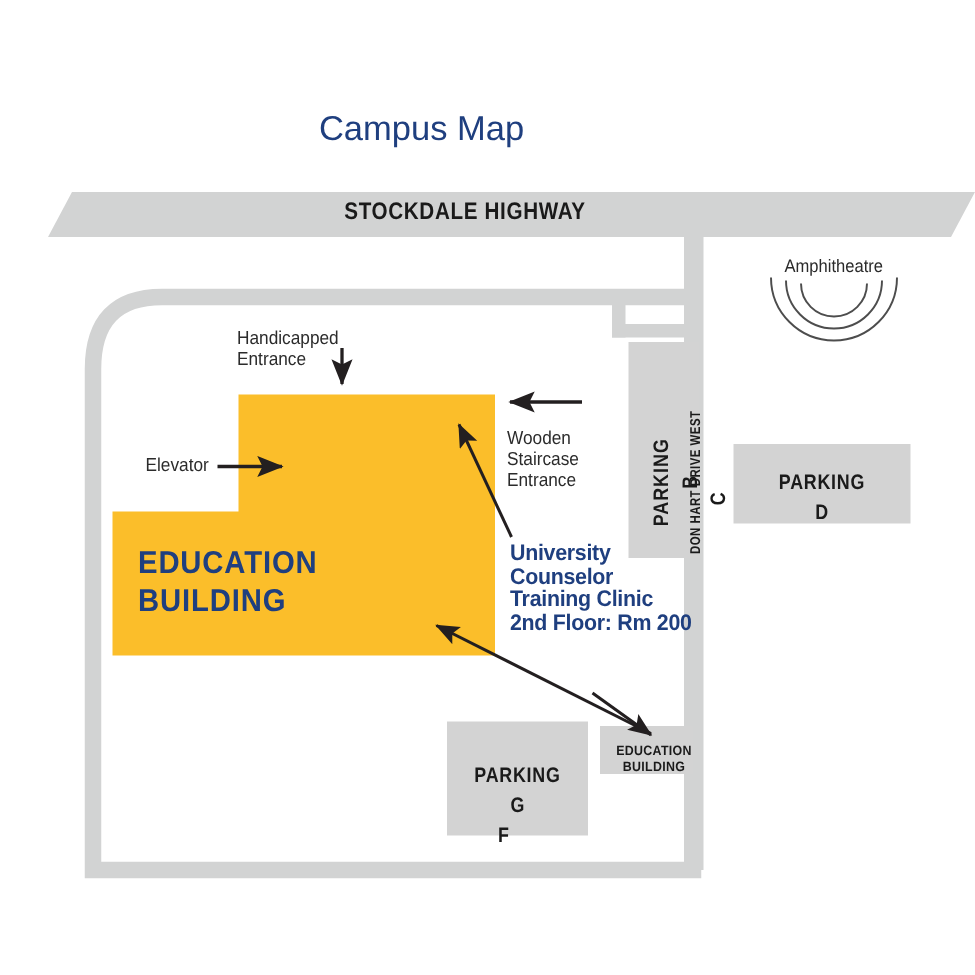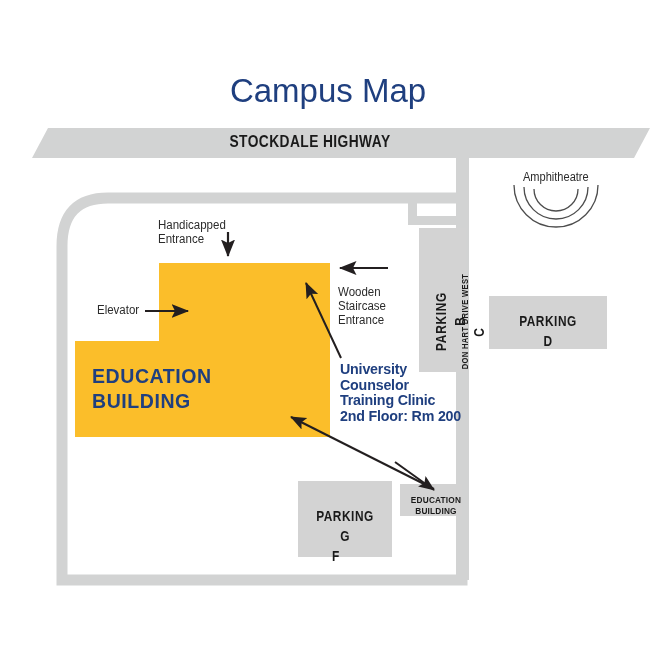--- a/index.html
+++ b/index.html
@@ -9,22 +9,22 @@
     width:650px;height:650px;overflow:hidden;
   }
   #map-root{position:relative;width:650px;height:650px;background:#ffffff;}
   #map-svg{position:absolute;left:0;top:0;width:650px;height:650px;}
 
   .ov{position:absolute;}
 
   
   #page-title{
     left:0;top:72px;width:562px;text-align:center;
-    font-size:33px;color:#1F3F7F;letter-spacing:0px;
-    font-family:"Liberation Sans", sans-serif;font-weight:400;padding-left:47px;
+    font-size:23px;color:#1F3F7F;letter-spacing:0px;
+    font-family:"Liberation Sans", sans-serif;font-weight:400;
   }
 
   
   #highway-label{
     left:0;top:133px;width:620px;text-align:center;
     font-size:16px;font-weight:bold;color:#1a1a1a;
     letter-spacing:0.5px;
     transform:scaleX(0.86);transform-origin:center;
     font-family:"Liberation Sans", sans-serif;
   }

